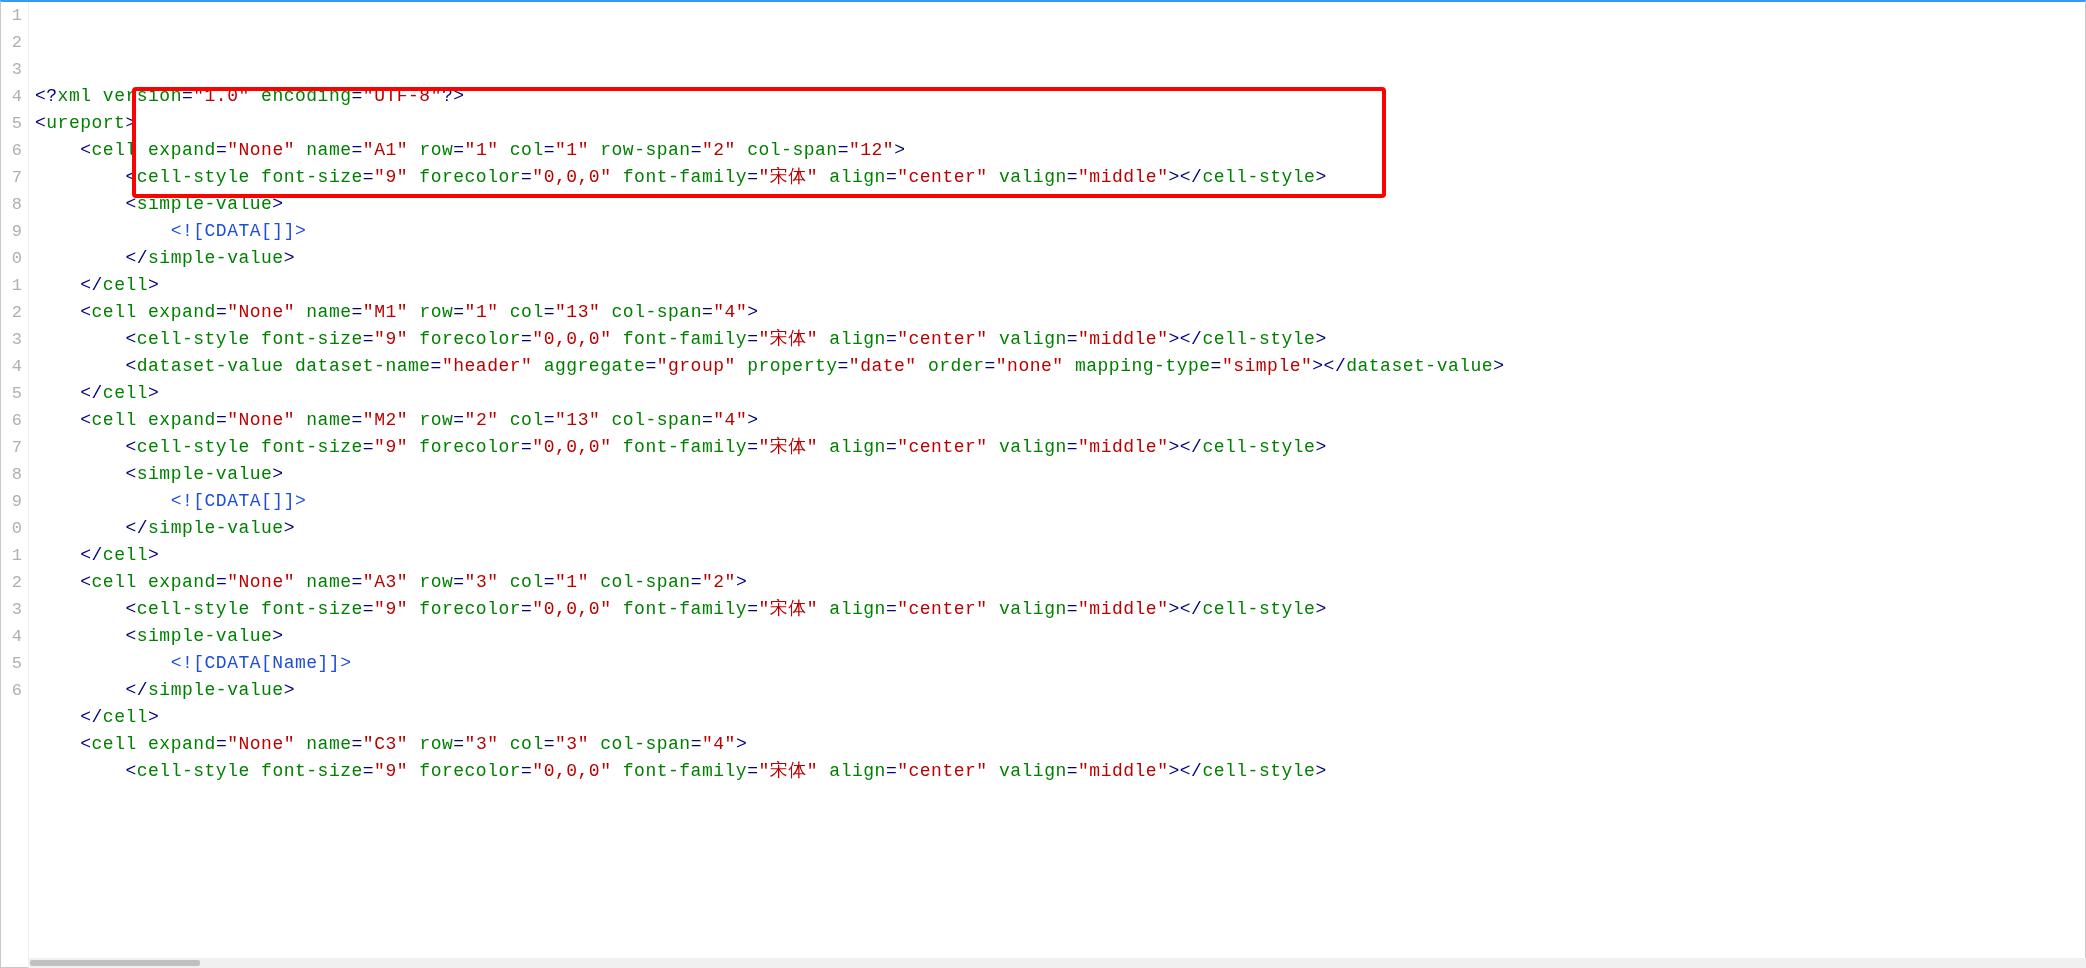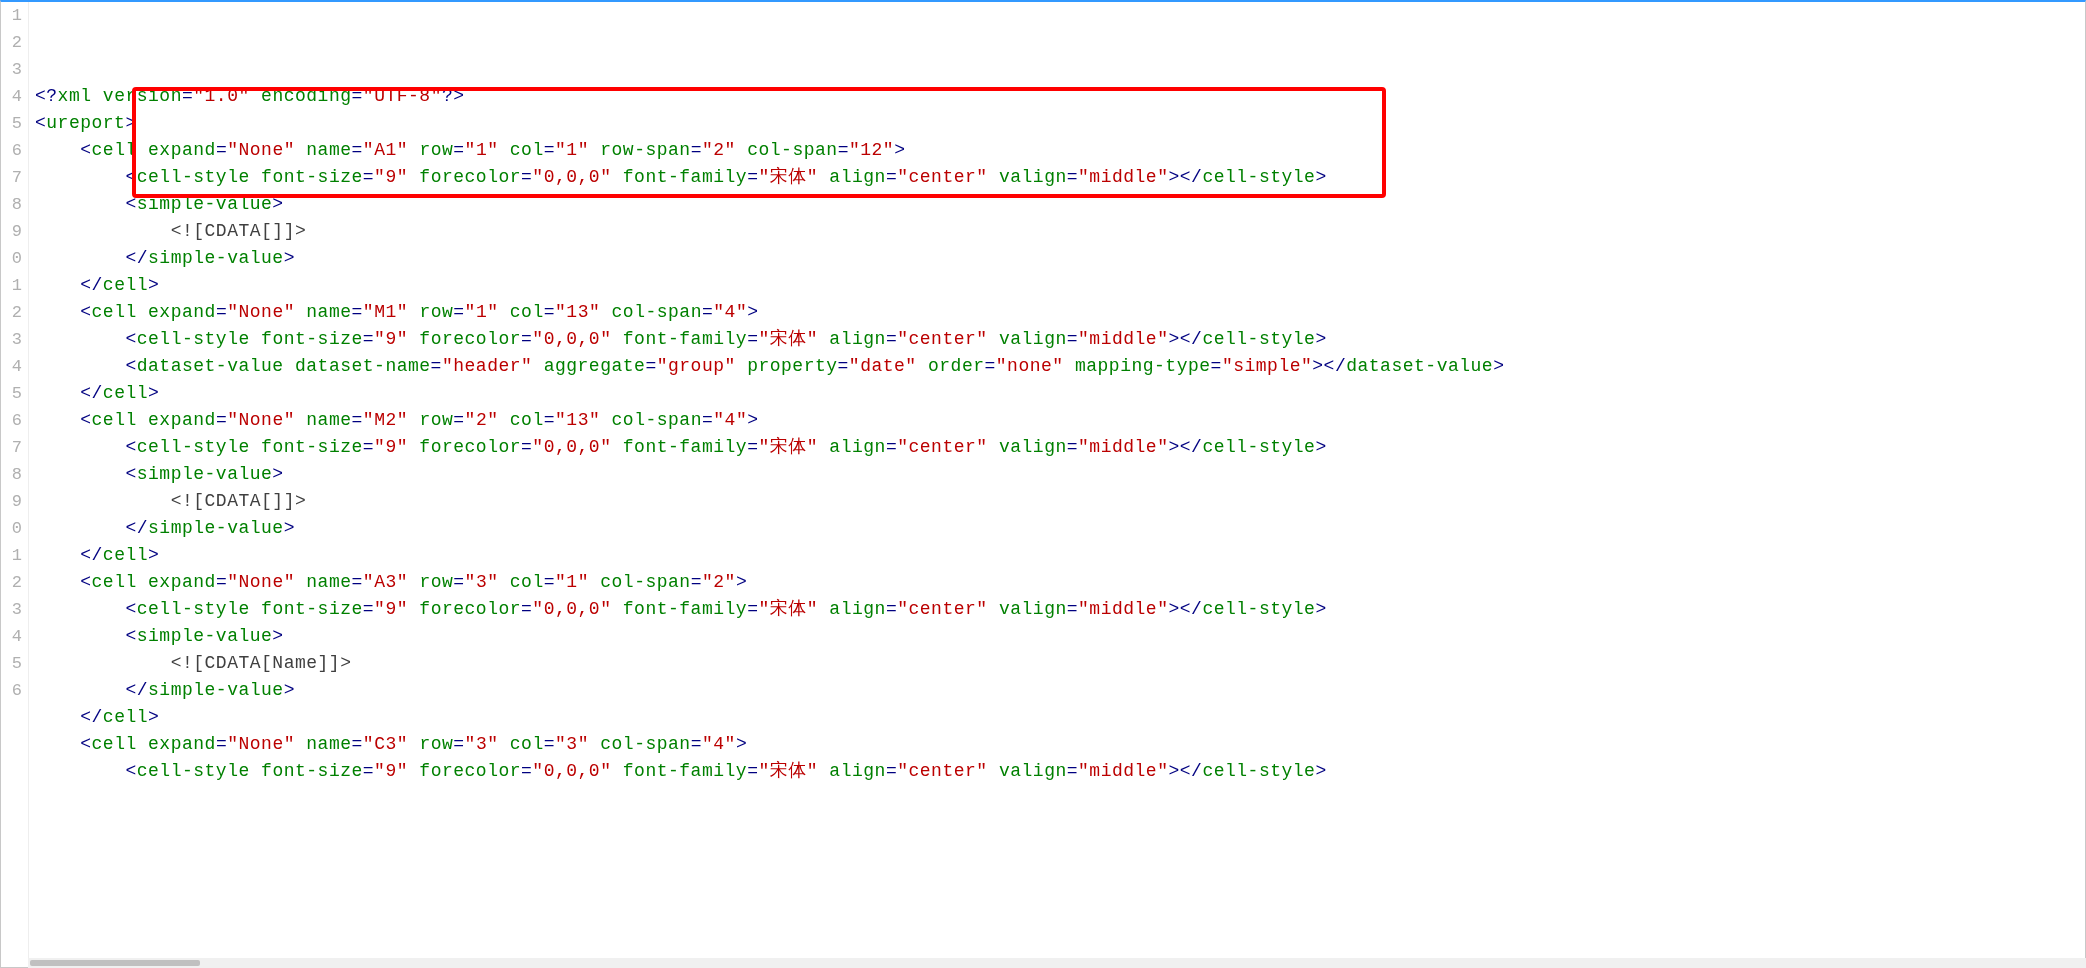--- a/index.html
+++ b/index.html
@@ -45,21 +45,21 @@
     height: 27px;
     line-height: 27px;
     font-size: 18px;
     letter-spacing: 0.5px;
   }
   
   .p   { color: #000080; }          
   .tag { color: #008000; }          
   .str { color: #bb0000; }          
   .txt { color: #000000; }          
-  .cd  { color: #404040; }          
+  .cd  { color: #1d4ed8; }          
 
   
   .highlight-box {
     position: absolute;
     border: 4px solid #ff0000;
     border-radius: 4px;
     pointer-events: none;
     box-sizing: border-box;
   }
   .scrollbar-bottom {

